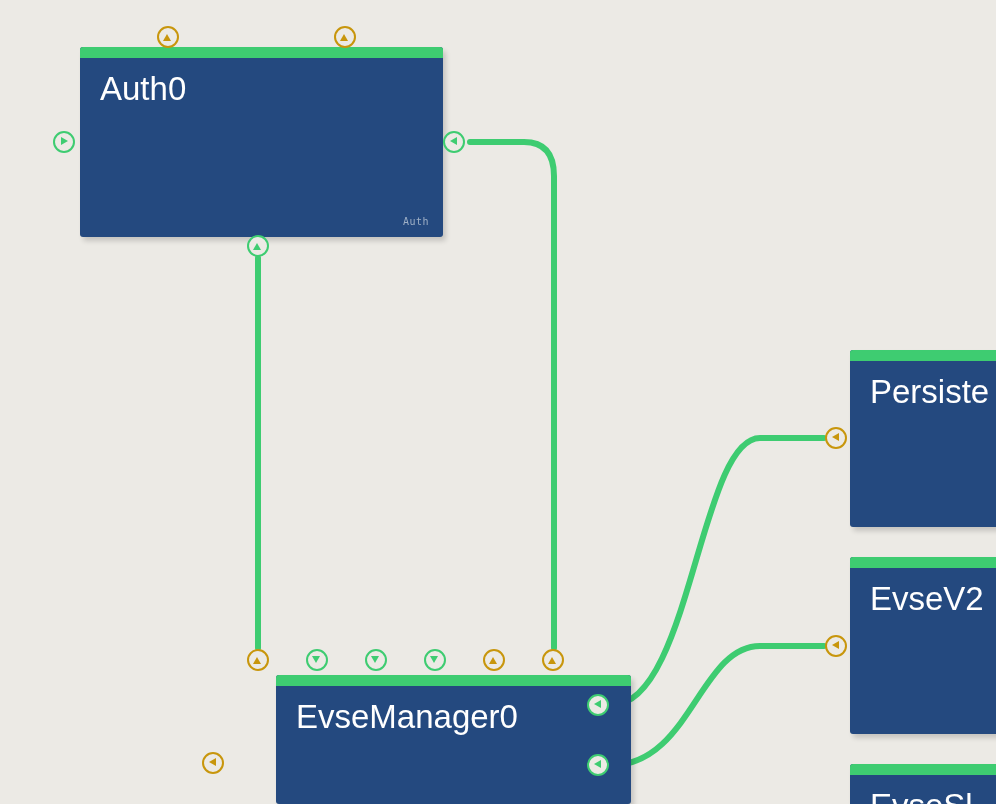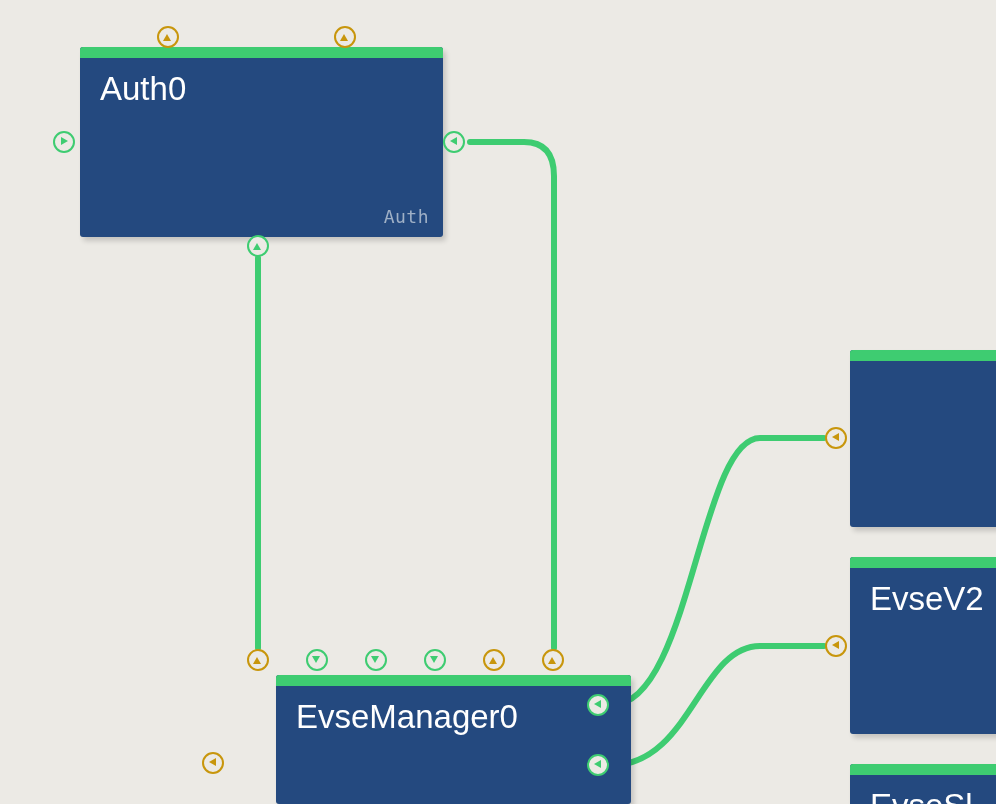--- a/index.html
+++ b/index.html
@@ -51,21 +51,21 @@
     line-height: 40px;
     white-space: nowrap;
     letter-spacing: 0px;
   }
   .node-subtitle {
     position: absolute;
     right: 14px;
     bottom: 10px;
     color: #9FB0C6;
     font-family: "DejaVu Sans Mono", monospace;
-    font-size: 18px;
+    font-size: 10px;
     letter-spacing: 0.5px;
   }
   .port {
     position: absolute;
     width: 22px;
     height: 22px;
     border-radius: 50%;
     box-sizing: border-box;
     border: 2.5px solid #3ECC71;
     background: #ECEAE5;
@@ -165,20 +165,21 @@
         <span class="tri"></span>
       </div>
       <div class="port left" style="left: 587px; top: 694px;">
         <span class="tri"></span>
       </div>
       <div class="port left" style="left: 587px; top: 754px;">
         <span class="tri"></span>
       </div>
       <div class="node" style="left: 850px; top: 350px; width: 160px; height: 177px;">
         <div class="node-header"></div>
+        <div class="node-title">Persiste</div>
       </div>
       <div class="port gold left" style="left: 825px; top: 427px;">
         <span class="tri"></span>
       </div>
       <div class="node" style="left: 850px; top: 557px; width: 160px; height: 177px;">
         <div class="node-header"></div>
         <div class="node-title">EvseV2</div>
       </div>
       <div class="port gold left" style="left: 825px; top: 635px;">
         <span class="tri"></span>

